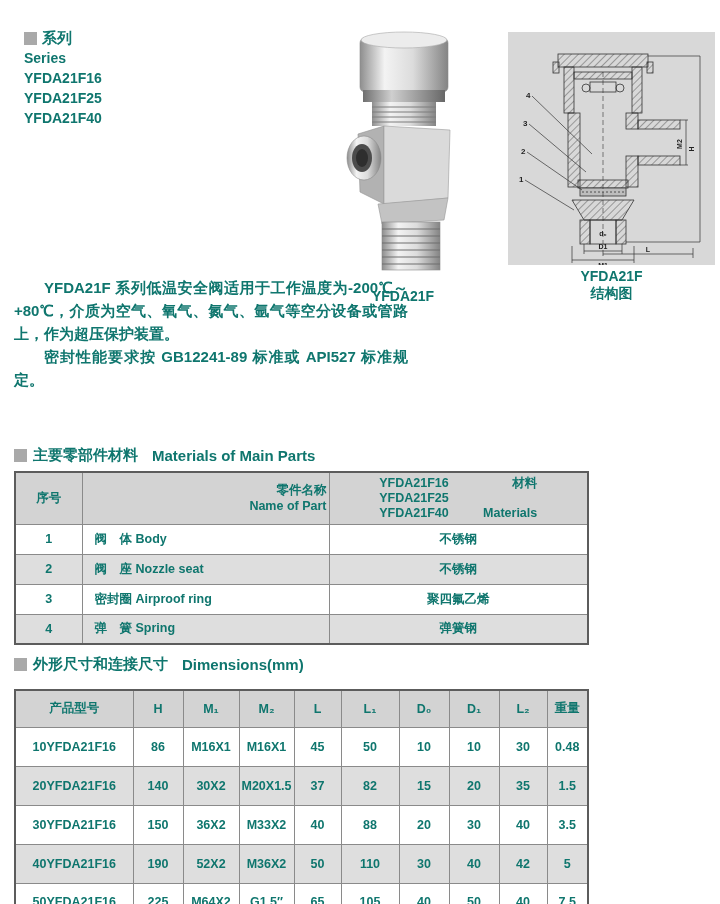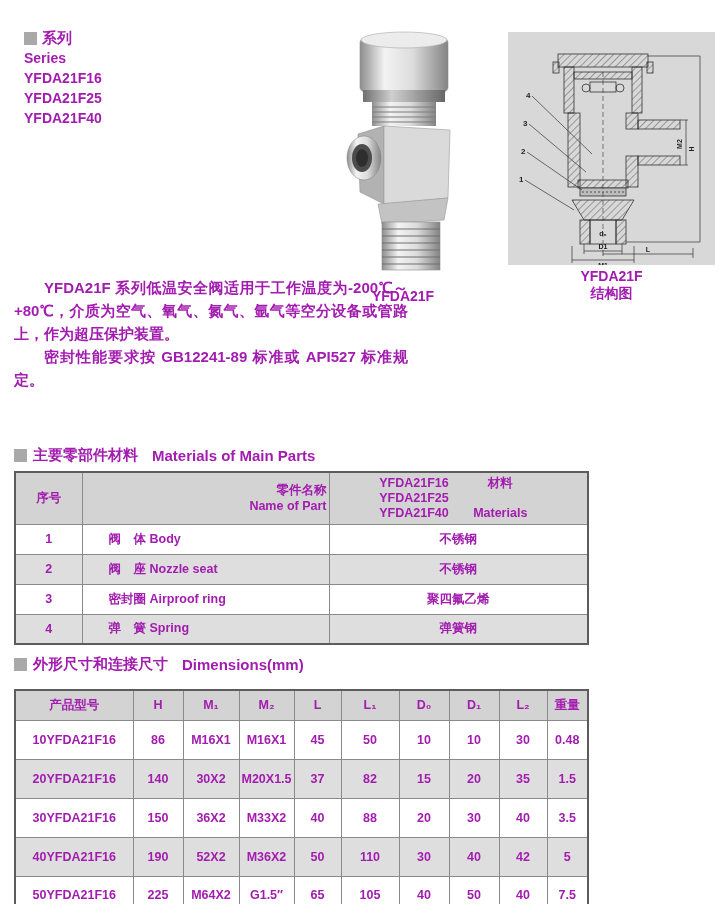--- a/index.html
+++ b/index.html
@@ -1,19 +1,19 @@
 <!DOCTYPE html>
 <html><head>
 <meta charset="utf-8">
 <style>
   * { margin:0; padding:0; box-sizing:border-box; }
   html,body { background:#ffffff; }
   .page {
     position:relative; width:720px; height:904px; background:#ffffff;
-    font-family:"Liberation Sans", sans-serif; color:#a21caf; overflow:hidden;
+    font-family:"Liberation Sans", sans-serif; color:#0f766e; overflow:hidden;
   }
 
   
   .series { position:absolute; left:24px; top:28px; font-size:14px; font-weight:bold; line-height:20px; }
   .series-title { display:flex; align-items:center; gap:5px; font-size:15px; }
   .bullet-sq { width:13px; height:13px; background:#a9a9a9; display:inline-block; }
 
   
   .photo-wrap { position:absolute; left:344px; top:28px; width:118px; height:246px; }
   .photo-caption { position:absolute; left:336px; top:288px; width:134px; text-align:center;
@@ -39,28 +39,28 @@
   
   table { border-collapse:collapse; table-layout:fixed; font-size:12.5px; font-weight:bold; }
   th, td { border:1px solid #8a8a8a; text-align:center; vertical-align:middle; padding:0 2px; }
   table { border:2px solid #5c5c5c; }
   thead th { background:#d3d3d3; }
   tr.alt td { background:#dedede; }
 
   .mat-table { position:absolute; left:14px; top:471px; width:573px; }
   .mat-table thead th { height:52px; }
   .mat-table td { height:30px; }
-  .mat-table td.name { text-align:left; padding-left:26px; }
+  .mat-table td.name { text-align:left; padding-left:12px; }
   .th-2line div { line-height:16px;text-align:right; }
   .mh-row { display:flex; justify-content:center; gap:0; line-height:15px; }
   .mh-row .m-left { width:84px; text-align:left; }
-  .mh-row .m-right { width:74px; text-align:center; }
+  .mh-row .m-right { width:74px; text-align:right; }
 
   .dim-table { position:absolute; left:14px; top:689px; width:573px; }
-  .dim-table thead th { height:30px;margin-top:32px; }
+  .dim-table thead th { height:37px;margin-top:32px; }
   .dim-table td { height:39px; }
 </style>
 </head>
 <body>
 
 <div class="page">
 
   <div class="series">
     <div class="series-title">
       <span class="bullet-sq"></span>

